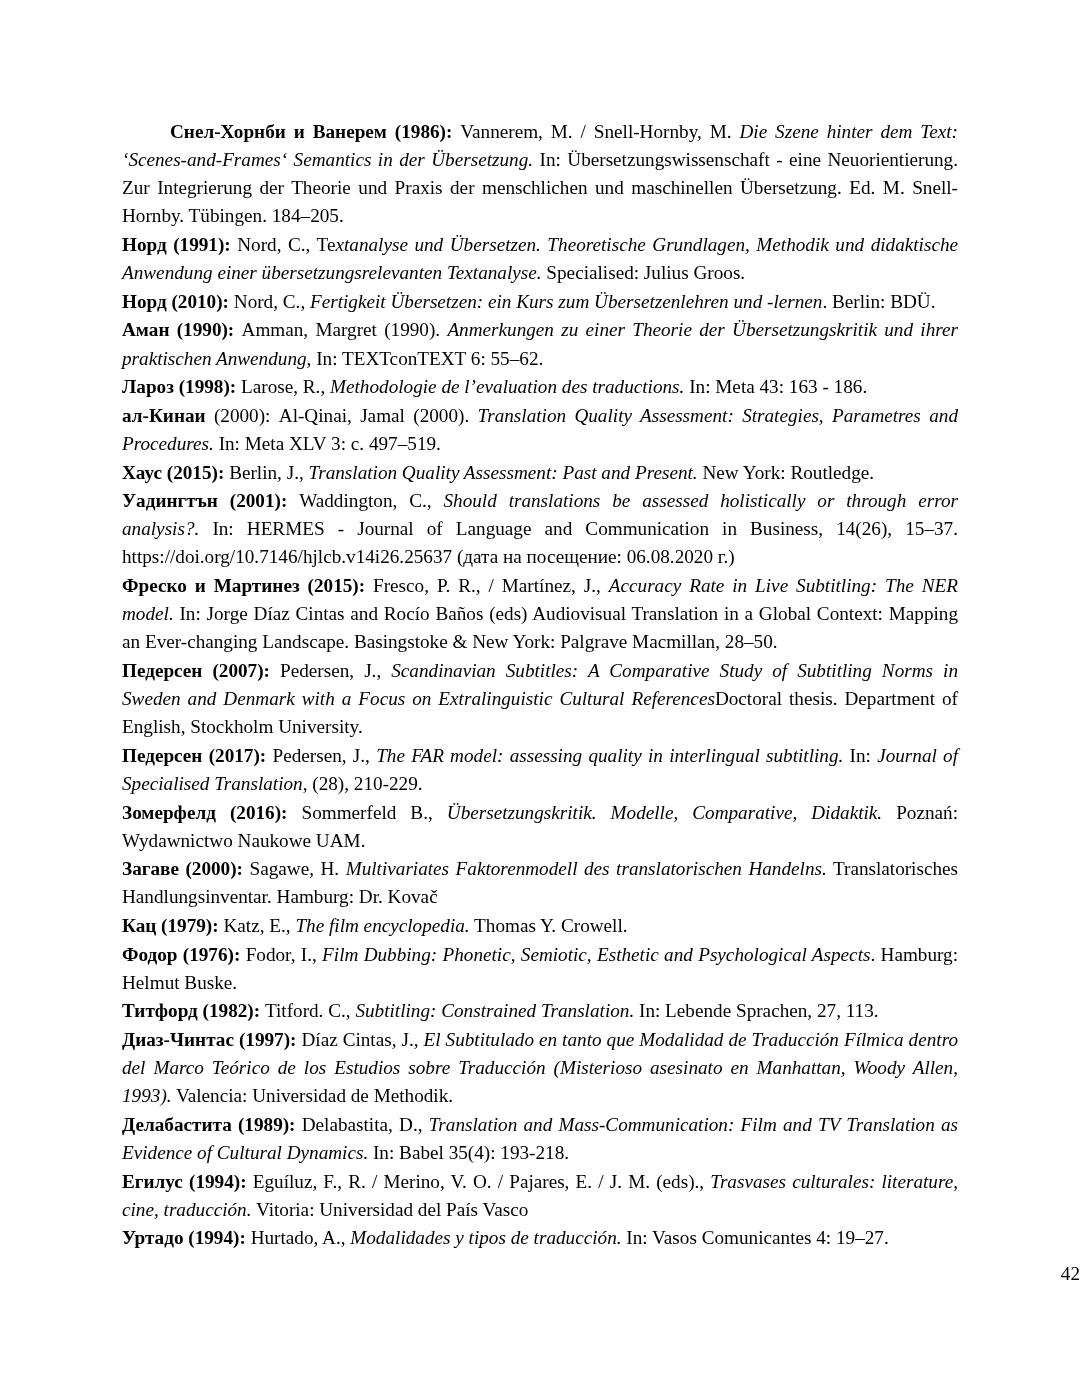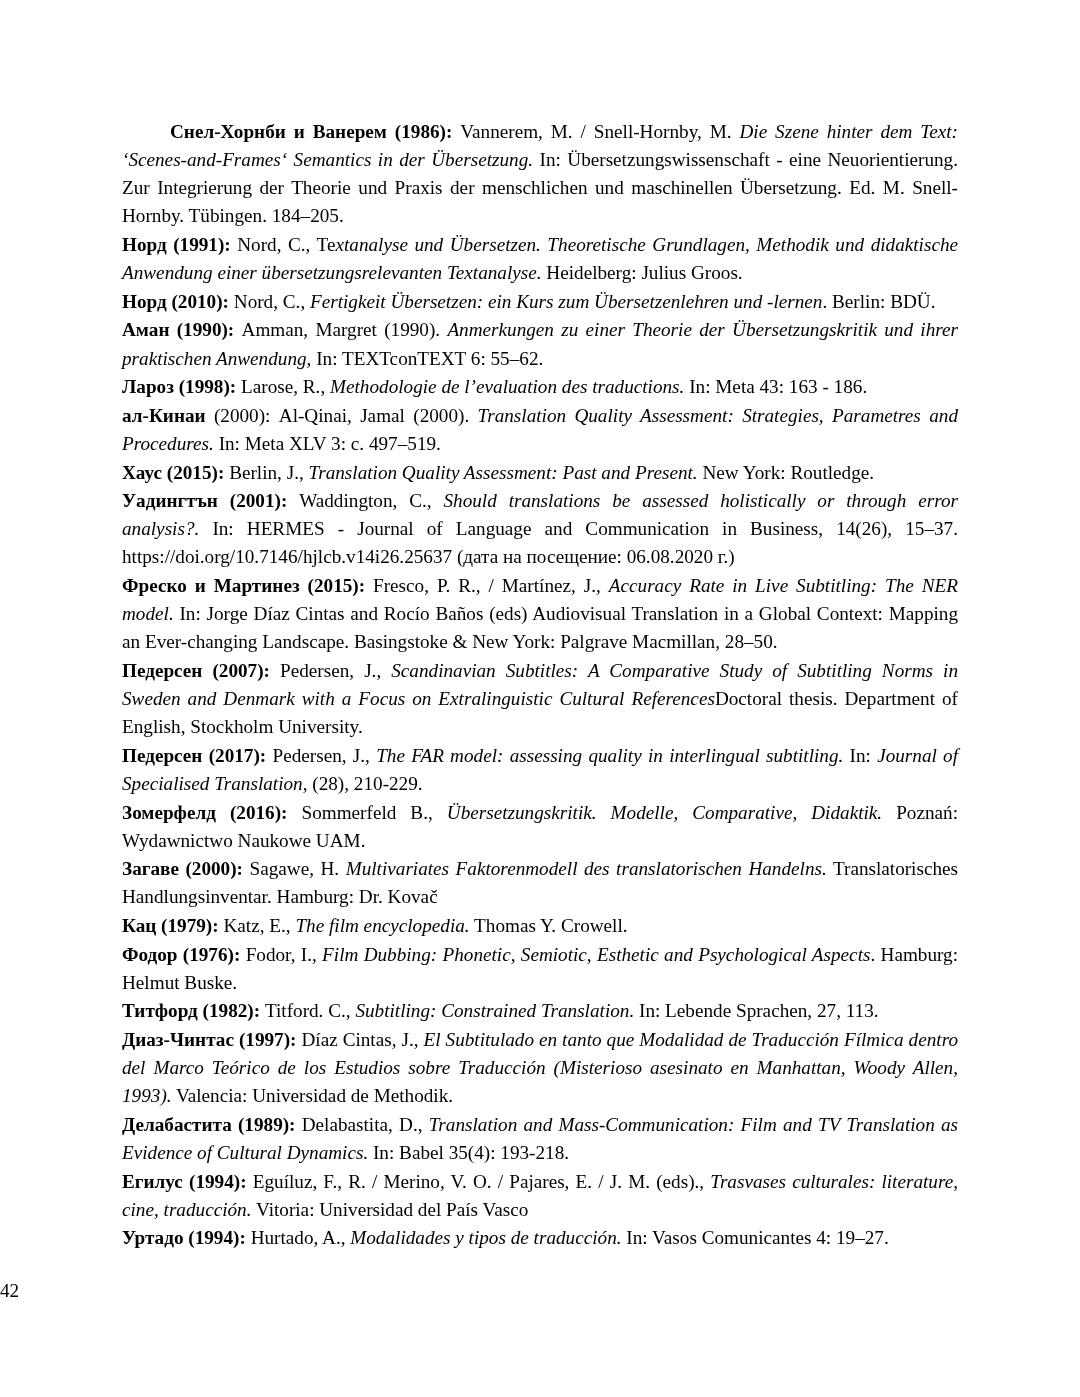--- a/index.html
+++ b/index.html
@@ -36,33 +36,33 @@
   .ref .lbl {
     font-weight: bold;
   }
   .ref .it {
     font-style: italic;
   }
   .pagenum {
     position: absolute;
     left: 0;
     right: 0;
-    bottom: 75px;
-    text-align: left;
+    bottom: 92px;
+    text-align: right;
     font-size: 19.2px;
     font-family: "Liberation Serif", serif;
   }
 </style>
 </head>
 <body>
 
 <div class="page">
   <div class="refs" id="refs">
       <p class="ref first"><span class="lbl">Снел-Хорнби и Ванерем (1986):</span><span> Vannerem, M. / Snell-Hornby, M. </span><span class="it">Die Szene hinter dem Text: ‘Scenes-and-Frames‘ Semantics in der Übersetzung.</span><span> In: Übersetzungswissenschaft - eine Neuorientierung. Zur Integrierung der Theorie und Praxis der menschlichen und maschinellen Übersetzung. Ed. M. Snell-Hornby. Tübingen. 184–205.</span></p>
-      <p class="ref"><span class="lbl">Норд (1991):</span><span> Nord, C., Te</span><span class="it">xtanalyse und Übersetzen. Theoretische Grundlagen, Methodik und didaktische Anwendung einer übersetzungsrelevanten Textanalyse.</span><span> Heidelberg: Julius Groos.</span></p>
+      <p class="ref"><span class="lbl">Норд (1991):</span><span> Nord, C., Te</span><span class="it">xtanalyse und Übersetzen. Theoretische Grundlagen, Methodik und didaktische Anwendung einer übersetzungsrelevanten Textanalyse.</span><span> Specialised: Julius Groos.</span></p>
       <p class="ref"><span class="lbl">Норд (2010):</span><span> Nord, C., </span><span class="it">Fertigkeit Übersetzen: ein Kurs zum Übersetzenlehren und -lernen</span><span>. Berlin: BDÜ.</span></p>
       <p class="ref"><span class="lbl">Аман (1990):</span><span> Amman, Margret (1990). </span><span class="it">Anmerkungen zu einer Theorie der Übersetzungskritik und ihrer praktischen Anwendung</span><span>, In: TEXTconTEXT 6: 55–62.</span></p>
       <p class="ref"><span class="lbl">Лароз (1998):</span><span> Larose, R., </span><span class="it">Methodologie de l’evaluation des traductions.</span><span> In: Meta 43: 163 - 186.</span></p>
       <p class="ref"><span class="lbl">ал-Кинаи</span><span> (2000): Al-Qinai, Jamal (2000). </span><span class="it">Translation Quality Assessment: Strategies, Parametres and Procedures.</span><span> In: Meta XLV 3: c. 497–519.</span></p>
       <p class="ref"><span class="lbl">Хаус (2015):</span><span> Berlin, J., </span><span class="it">Translation Quality Assessment: Past and Present.</span><span> New York: Routledge.</span></p>
       <p class="ref"><span class="lbl">Уадингтън (2001):</span><span> Waddington, C., </span><span class="it">Should translations be assessed holistically or through error analysis?.</span><span> In: HERMES - Journal of Language and Communication in Business, 14(26), 15–37. https://doi.org/10.7146/hjlcb.v14i26.25637 (дата на посещение: 06.08.2020 г.)</span></p>
       <p class="ref"><span class="lbl">Фреско и Мартинез (2015):</span><span> Fresco, P. R., / Martínez, J., </span><span class="it">Accuracy Rate in Live Subtitling: The NER model.</span><span> In: Jorge Díaz Cintas and Rocío Baños (eds) Audiovisual Translation in a Global Context: Mapping an Ever-changing Landscape. Basingstoke &amp; New York: Palgrave Macmillan, 28–50.</span></p>
       <p class="ref"><span class="lbl">Педерсен (2007):</span><span> Pedersen, J., </span><span class="it">Scandinavian Subtitles: A Comparative Study of Subtitling Norms in Sweden and Denmark with a Focus on Extralinguistic Cultural References</span><span>Doctoral thesis. Department of English, Stockholm University.</span></p>
       <p class="ref"><span class="lbl">Педерсен (2017):</span><span> Pedersen, J., </span><span class="it">The FAR model: assessing quality in interlingual subtitling.</span><span> In: </span><span class="it">Journal of Specialised Translation</span><span>, (28), 210-229.</span></p>
       <p class="ref"><span class="lbl">Зомерфелд (2016):</span><span> Sommerfeld B., </span><span class="it">Übersetzungskritik. Modelle, Comparative, Didaktik.</span><span> Poznań: Wydawnictwo Naukowe UAM.</span></p>

